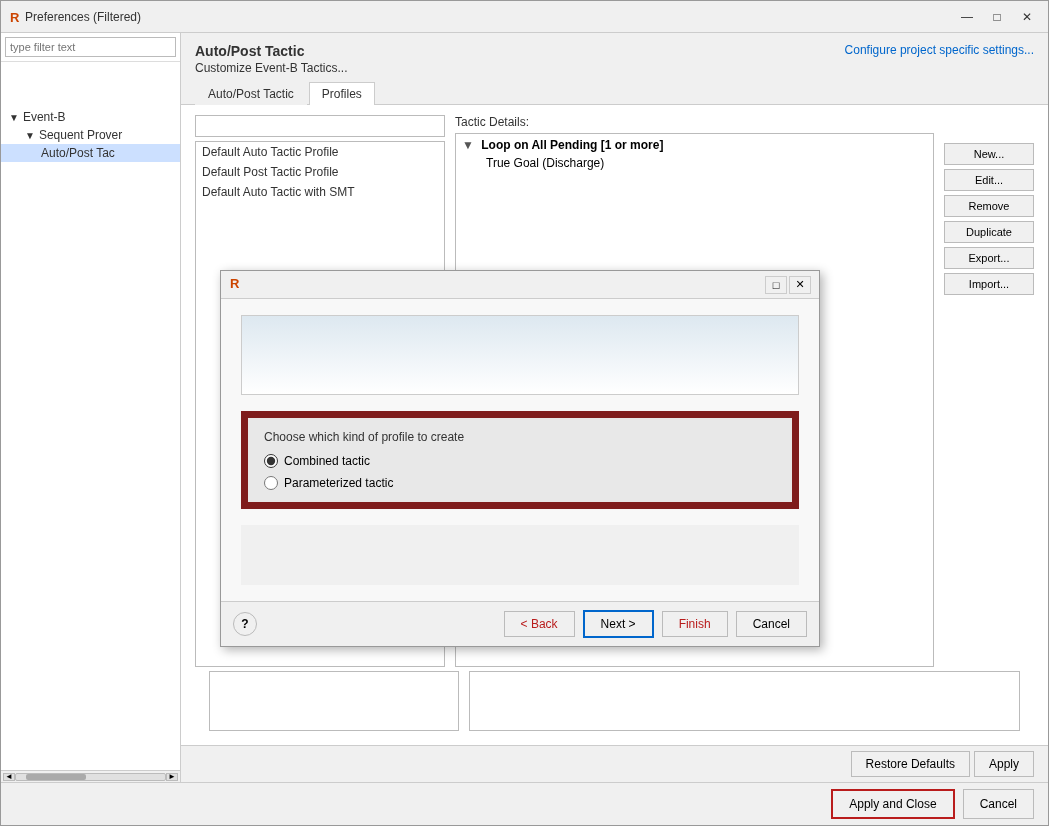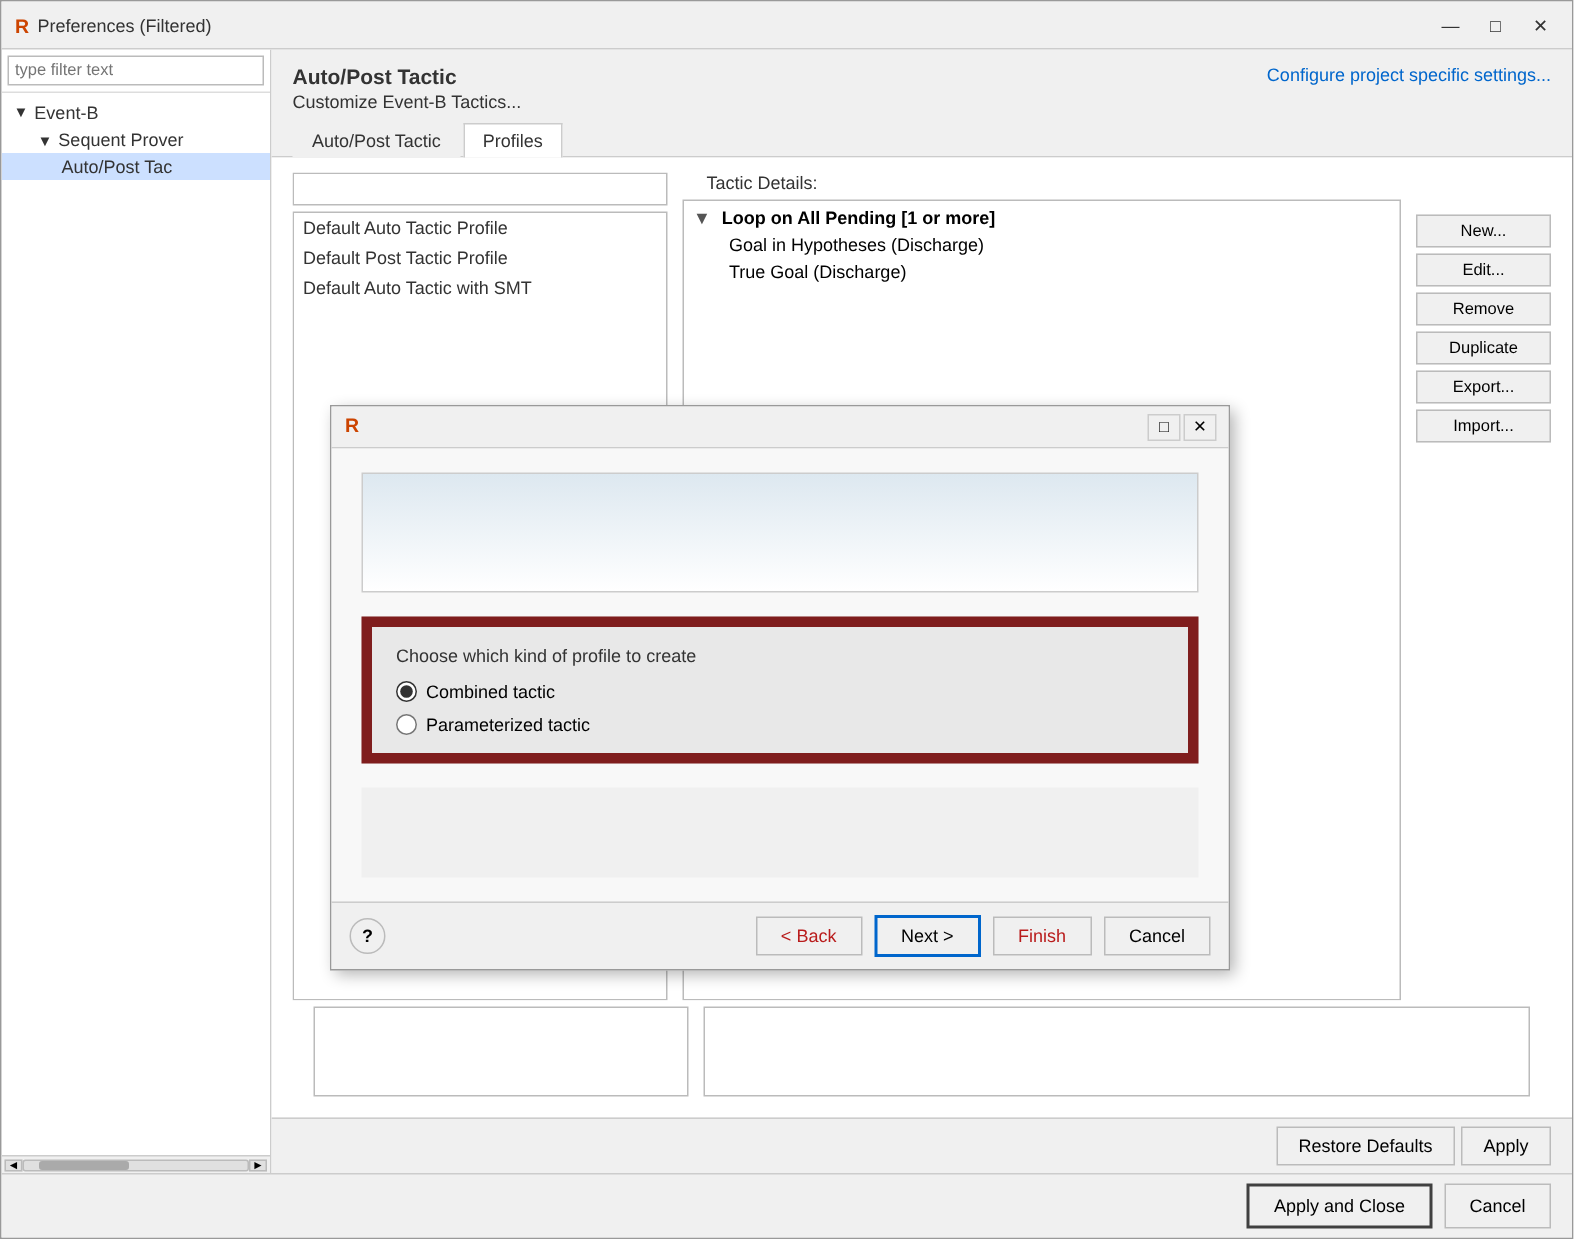--- a/index.html
+++ b/index.html
@@ -63,20 +63,21 @@
     }
 
     
     .sidebar {
       width: 180px;
       background: white;
       border-right: 1px solid #ccc;
       display: flex;
       flex-direction: column;
       overflow: hidden;
+      gap: 42px;
     }
     .sidebar-filter {
       padding: 4px;
       border-bottom: 1px solid #ddd;
     }
     .sidebar-filter input {
       width: 100%;
       padding: 2px 4px;
       font-size: 11px;
       border: 1px solid #bbb;
@@ -242,21 +243,20 @@
     .tactic-details {
       flex: 1;
       display: flex;
       flex-direction: column;
       gap: 4px;
     }
     .tactic-details-label {
       font-size: 12px;
       color: #333;
       font-weight: normal;
-      margin-left: 16px;
     }
     .tactic-tree {
       flex: 1;
       border: 1px solid #bbb;
       background: white;
       overflow-y: auto;
       font-size: 12px;
       padding: 2px;
       min-height: 80px;
     }
@@ -334,21 +334,21 @@
       border-top: 1px solid #ccc;
     }
     .final-btn {
       padding: 6px 16px;
       border: 1px solid #bbb;
       background: #f0f0f0;
       cursor: pointer;
       font-size: 12px;
     }
     .final-btn.primary {
-      border: 2px solid #404040;
+      border: 2px solid #b91c1c;
       text-align: right;
     }
     .modal {
       position: absolute;
       top: 270px;
       left: 220px;
       width: 600px;
       background: #f0f0f0;
       border: 1px solid #999;
       box-shadow: 3px 3px 10px rgba(0,0,0,0.3);
@@ -557,21 +557,20 @@
             </div>
           </div>
 
           <div class="tactic-details">
             <div class="tactic-details-label">Tactic Details:</div>
             <div class="tactic-tree">
               <div class="tactic-item">
                 <span class="arrow">▼</span>
                 <span>Loop on All Pending [1 or more]</span>
               </div>
-              <div class="tactic-subitem">Goal in Hypotheses (Discharge)</div>
               <div class="tactic-subitem">True Goal (Discharge)</div>
             </div>
           </div>
 
           <div class="right-buttons">
             <button class="action-btn">New...</button>
             <button class="action-btn">Edit...</button>
             <button class="action-btn">Remove</button>
             <button class="action-btn">Duplicate</button>
             <button class="action-btn">Export...</button>

